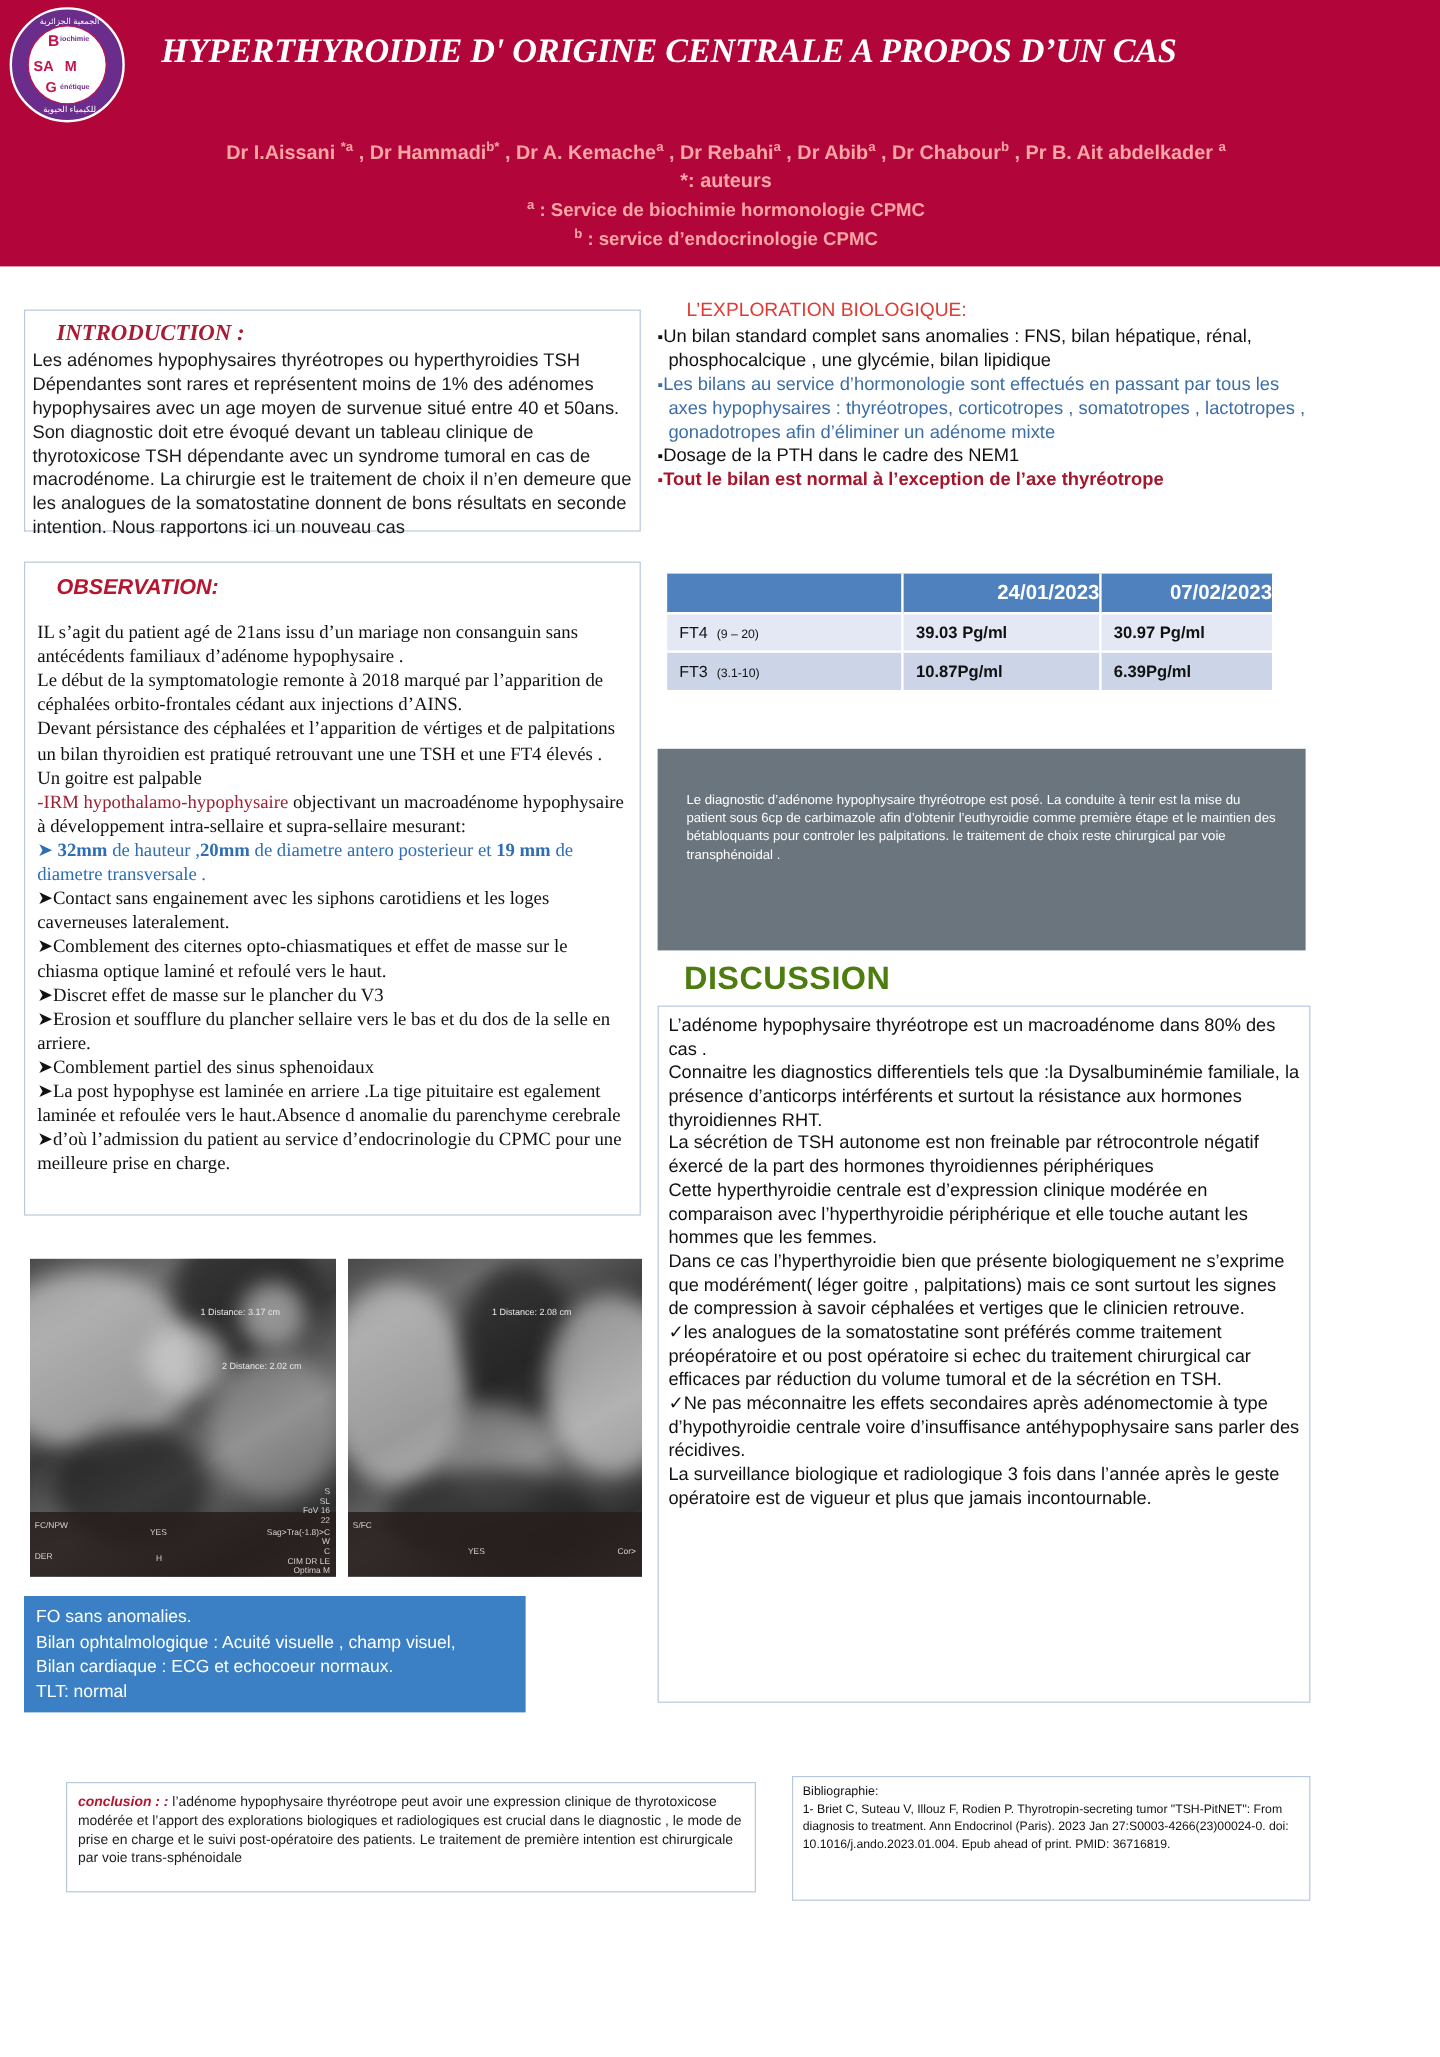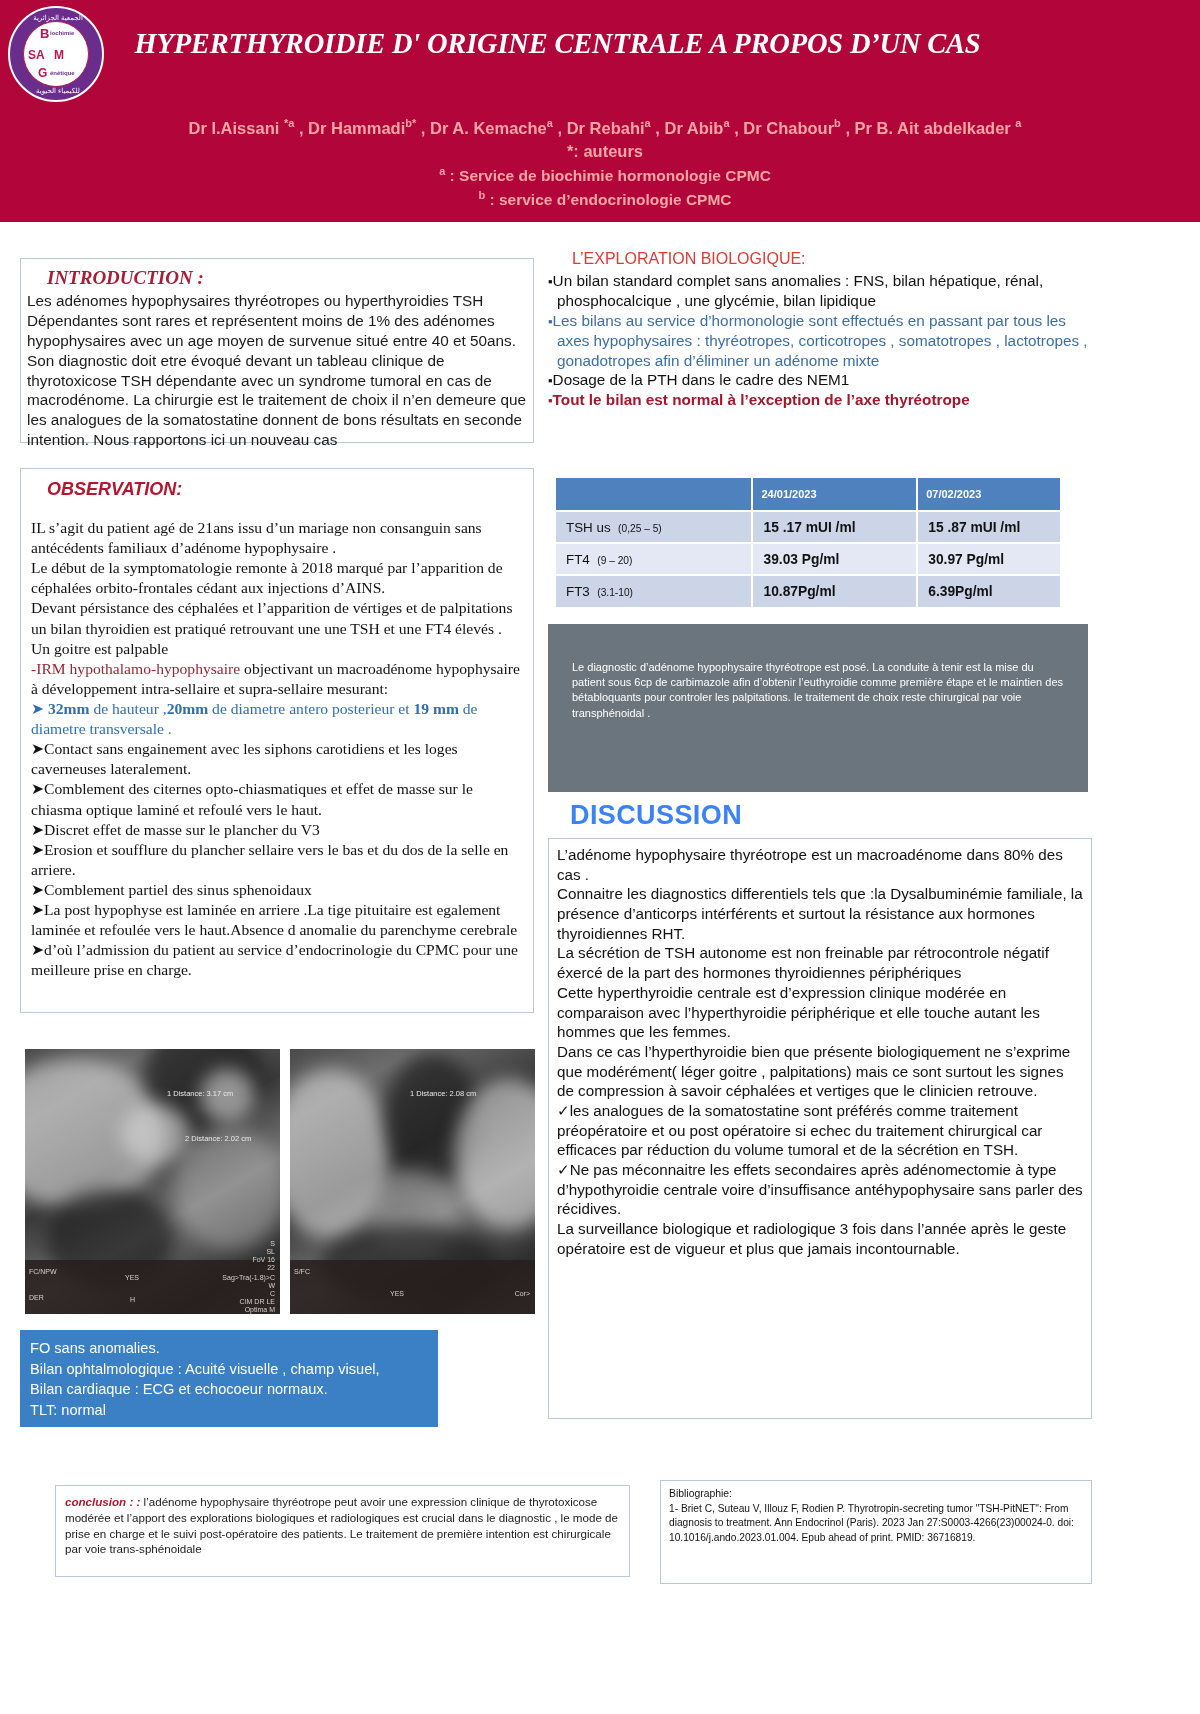--- a/index.html
+++ b/index.html
@@ -214,22 +214,22 @@
   
   #results-table {
     position: absolute;
     left: 556px; top: 478px; width: 506px;
     border-collapse: collapse;
     font-size: 13.2px;
   }
   #results-table th {
     background: #4e81bd;
     color: #ffffff;
-    font-size: 11px;
-    text-align: left;
+    font-size: 17px;
+    text-align: right;
     padding: 6px 0 6px 8px;
     height: 33px;
     font-weight: bold;
     border-right: 2px solid #ffffff;
   }
   #results-table td {
     padding: 6px 0 6px 10px;
     height: 32px;
     border-right: 2px solid #ffffff;
     border-top: 2px solid #ffffff;
@@ -249,21 +249,21 @@
     color: #ffffff;
     font-size: 11px;
     line-height: 1.38;
     padding: 36px 22px 0 24px;
   }
 
   
   #discussion-title {
     position: absolute;
     left: 570px; top: 800px;
-    color: #3b82f6;
+    color: #4d7c0f;
     font-size: 27px;
     font-weight: bold;
     letter-spacing: .4px;
   }
   #discussion-box {
     left: 548px; top: 838px; width: 544px; height: 581px;
     padding: 6px 8px 0 8px;
   }
   #discussion-text {
     font-size: 15.2px; color: #111111; line-height: 1.295;
@@ -402,25 +402,20 @@
 
   <table id="results-table">
     <thead>
       <tr>
         <th style="width:197px;"></th>
         <th style="width:165px;">24/01/2023</th>
         <th style="width:144px;">07/02/2023</th>
       </tr>
     </thead>
     <tbody>
-      <tr class="r-odd">
-        <td class="lbl"><span>TSH us</span>&nbsp; <small>(0,25 – 5)</small></td>
-        <td class="val">15 .17  mUI /ml</td>
-        <td class="val">15 .87  mUI /ml</td>
-      </tr>
       <tr class="r-even">
         <td class="lbl"><span>FT4</span>&nbsp; <small>(9 – 20)</small></td>
         <td class="val">39.03  Pg/ml</td>
         <td class="val">30.97  Pg/ml</td>
       </tr>
       <tr class="r-odd">
         <td class="lbl"><span>FT3</span>&nbsp; <small>(3.1-10)</small></td>
         <td class="val">10.87Pg/ml</td>
         <td class="val">6.39Pg/ml</td>
       </tr>

